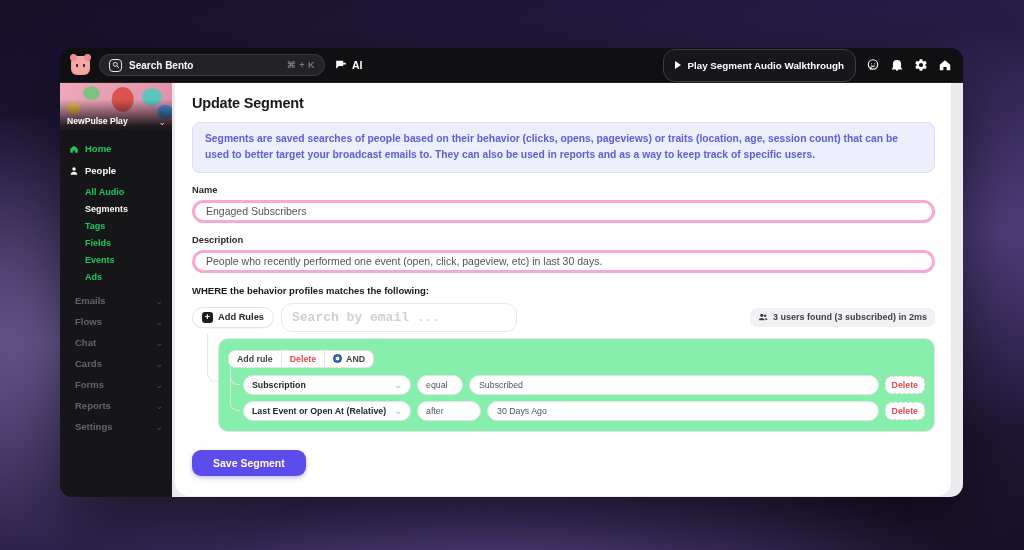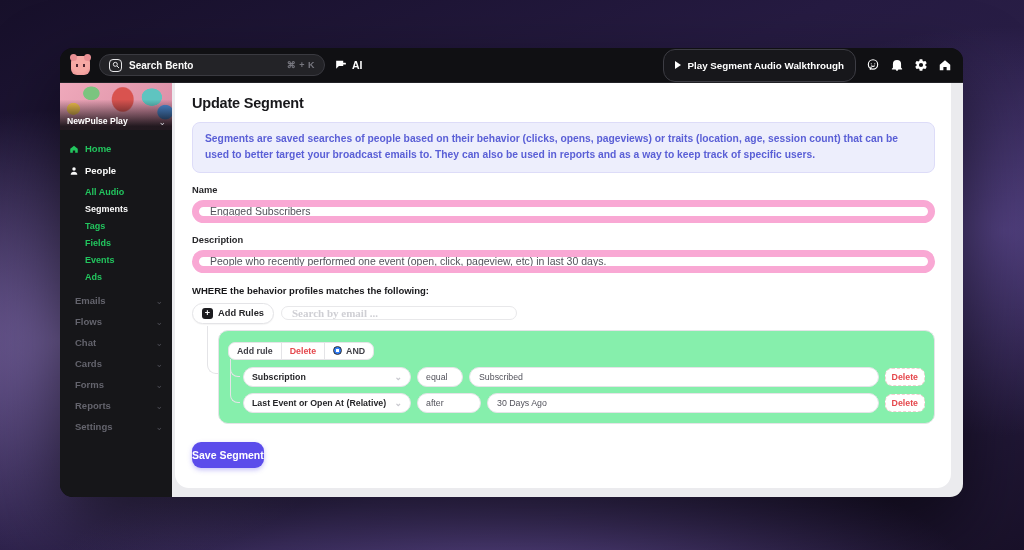--- a/index.html
+++ b/index.html
@@ -75,32 +75,32 @@
   
   .main { flex:1; background:#ebebee; min-width:0; }
   .card { background:#fff; margin:0 12px 0 3px; border-radius:0 0 14px 14px; padding:12px 16px 20px 17px; }
   .pagetitle { font-size:14.5px; font-weight:bold; color:#18181b; letter-spacing:-.2px; }
   .infobox {
     margin-top:11px; background:#edeefc; border:1px solid #dddcf8; border-radius:8px;
     padding:8px 12px; font-size:10.3px; line-height:1.6; color:#5a5fd6; font-weight:bold;
   }
   .fieldlabel { display:block; margin-top:12px; font-size:9.3px; font-weight:bold; color:#27272a; }
   .textinput {
-    margin-top:5px; width:100%; height:23px; border:7px solid #f9a8d4; border-radius:12px;
+    margin-top:5px; width:100%; height:23px; border:3px solid #f9a8d4; border-radius:12px;
     padding:0 11px; font-size:10.5px; color:#52525b; font-family:inherit; background:#fff; outline:none; display:block;
   }
   .wherelabel { margin-top:12px; font-size:9.5px; font-weight:bold; color:#18181b; }
   .toolbar { margin-top:7px; display:flex; align-items:center; gap:7px; }
   .addrules {
     display:flex; align-items:center; gap:5px; height:21px; padding:0 9px; background:#fff;
     border:1px solid #e4e4e7; border-radius:11px; font-size:9.3px; font-weight:bold; color:#27272a;
     cursor:pointer; font-family:inherit; box-shadow:0 1px 1px rgba(0,0,0,.04);
   }
   .addrules .aricon { width:11px; height:11px; background:#1c1c20; border-radius:3px; color:#fff; display:flex; align-items:center; justify-content:center; font-size:9px; line-height:1; }
-  .emailsearch { width:236px; height:14px; border:1px solid #e8e8ea; border-radius:11px; padding:0 10px; font-size:11px; color:#52525b; font-family:Liberation Serif, serif; outline:none; }
+  .emailsearch { width:236px; height:29px; border:1px solid #e8e8ea; border-radius:11px; padding:0 10px; font-size:13px; color:#52525b; font-family:Liberation Mono, monospace; outline:none; }
   .emailsearch::placeholder { color:#cfcfd4; font-weight:bold; }
   .resultbadge {
     margin-left:auto; display:flex; align-items:center; gap:5px; background:#f1f1f4; border-radius:7px;
     height:19px; padding:0 8px; font-size:9px; font-weight:bold; color:#3f3f46;
   }
   .resultbadge svg { width:10px; height:10px; }
   
   .rulewrap { position:relative; margin-top:6px; }
   .conn-outer { position:absolute; left:15px; top:-4px; width:11px; height:48px;
     border-left:1.5px solid #e4e4e7; border-bottom:1.5px solid #e4e4e7; border-bottom-left-radius:9px; }
@@ -117,21 +117,21 @@
   .elbow.e1 { top:-8px; height:18px; }
   .elbow.e2 { top:-32px; height:42px; }
   .ruleselect { width:168px; height:20px; border:1px solid #e4e4e7; border-radius:10px; padding:0 8px;
     display:flex; align-items:center; font-size:8.8px; font-weight:bold; color:#27272a; cursor:pointer; background:#fff; }
   .ruleselect .selchev { margin-left:auto; color:#c9c9cf; font-size:9px; }
   .opinput { height:20px; border:1px solid #e4e4e7; border-radius:10px; padding:0 8px; font-size:8.8px; color:#52525b; font-family:inherit; outline:none; background:#fff; }
   .op-sm { width:46px; } .op-md { width:64px; }
   .valinput { flex:1; height:20px; border:1px solid #e4e4e7; border-radius:10px; padding:0 9px; font-size:8.8px; color:#52525b; font-family:inherit; outline:none; background:#fff; min-width:0; }
   .row-del { height:18px; padding:0 6px; border:1px dashed #f3cfd1; border-radius:7px; background:#fff;
     color:#e5484d; font-size:8.8px; font-weight:bold; cursor:pointer; font-family:inherit; flex:0 0 auto; }
-  .savebtn { margin-top:18px; height:26px; padding:0 0; background:#5b4ceb; color:#fff; border:none;
+  .savebtn { margin-top:18px; height:26px; padding:0 21px; background:#5b4ceb; color:#fff; border:none;
     border-radius:9px; font-size:10.5px; font-weight:bold; cursor:pointer; font-family:inherit;
     box-shadow:0 2px 5px rgba(91,76,235,.35); }
   svg { display:block; }
 </style>
 </head>
 <body>
 
 <div class="window">
 
   <div class="topbar">
@@ -334,20 +334,29 @@
         <input class="textinput" type="text" value="People who recently performed one event (open, click, pageview, etc) in last 30 days." style="">
 
         <div class="wherelabel">WHERE the behavior profiles matches the following:</div>
 
         <div class="toolbar">
           <button class="addrules">
             <span class="aricon">+</span>
             <span>Add Rules</span>
           </button>
           <input class="emailsearch" type="text" placeholder="Search by email ..." style="">
+          <div class="resultbadge">
+            <svg viewBox="0 0 24 24" fill="#3f3f46">
+                <circle cx="9" cy="8" r="4"></circle>
+                <path d="M2 20c0-3.6 3.1-5.5 7-5.5s7 1.9 7 5.5z"></path>
+                <circle cx="17" cy="9" r="3"></circle>
+                <path d="M17 14.5c3 0 5.5 1.6 5.5 4.5h-4"></path>
+              </svg>
+            <span>3 users found (3 subscribed) in 2ms</span>
+          </div>
         </div>
 
         <div class="rulewrap">
           <div class="conn-outer"></div>
           <div class="groupbox">
             <div class="grouphead">
               <button class="gh-cell">Add rule</button>
               <button class="gh-cell gh-red">Delete</button>
               <span class="gh-cell">
                 <span class="radio"></span>

